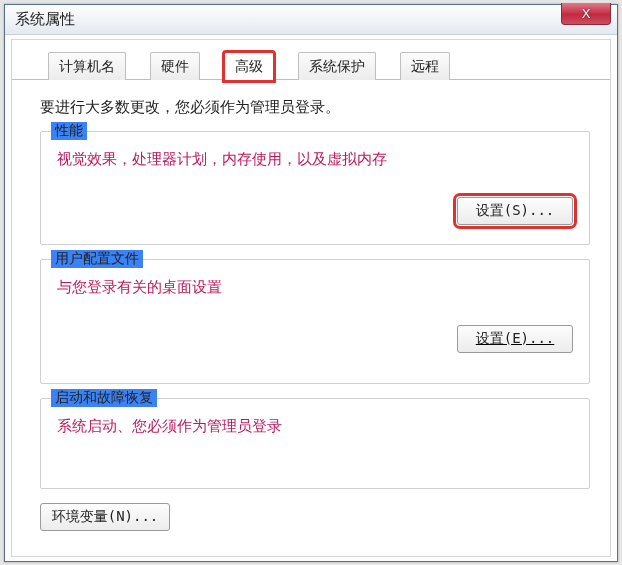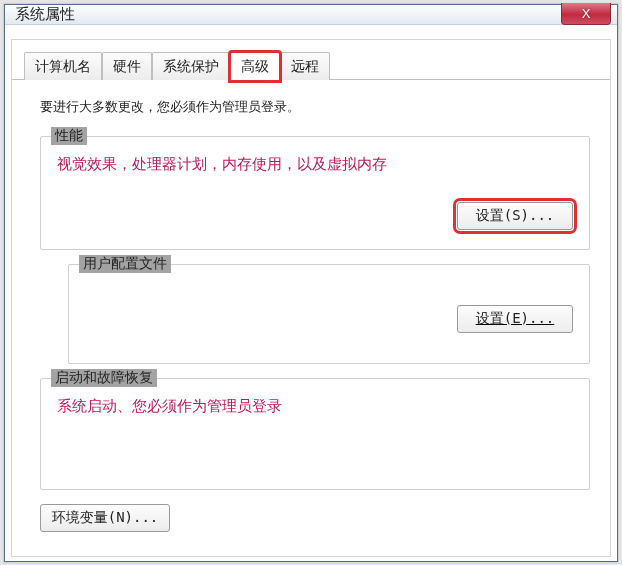--- a/index.html
+++ b/index.html
@@ -16,21 +16,21 @@
     position: absolute;
     left: 4px;
     top: 4px;
     width: 614px;
     height: 558px;
     border: 1px solid #5a7090;
     background: #fdfdfd;
     box-shadow: 0 0 2px rgba(0,0,0,0.3);
   }
   .titlebar {
-    height: 20px;
+    height: 30px;
     background: linear-gradient(to bottom, #fdfefe 0%, #eef2f6 60%, #e4e9ef 100%);
     border-bottom: 1px solid #c8d0dc;
     display: flex;
     align-items: center;
     padding-left: 10px;
     position: relative;
   }
   .title-text {
     font-size: 15px;
     color: #222;
@@ -82,20 +82,21 @@
     padding: 5px 10px 4px;
     border: 1px solid #bfbfbf;
     border-bottom: none;
     background: linear-gradient(to bottom, #fcfcfc, #ececec);
     margin-right: 0px;
     font-size: 14px;
     position: relative;
     z-index: 1;
     color: #222;
     border-radius: 2px 2px 0 0;
+    margin-left: 24px;
   }
   .tab.active {
     background: #fff;
     border-bottom: 1px solid #fff;
     margin-bottom: -1px;
     z-index: 3;
   }
   .tab.highlight-red {
     outline: 3px solid #e03030;
     outline-offset: -1px;
@@ -103,36 +104,36 @@
   }
   .content {
     position: absolute;
     top: 40px;
     left: 0;
     right: 0;
     bottom: 0;
     padding: 18px 20px 10px 28px;
   }
   .intro {
-    font-size: 13px;
-    color: #222;
-    margin-bottom: 20px;
+    font-size: 15px;
+    color: #222;
+    margin-bottom: 14px;
   }
   .group {
     border: 1px solid #d0d0d0;
     border-radius: 2px;
     position: relative;
     padding: 12px 16px 14px 16px;
     margin-bottom: 14px;
   }
   .group-title {
     position: absolute;
     top: -10px;
     left: 10px;
-    background: #a3a3a3;
+    background: #3b82f6;
     padding: 0 4px;
     font-size: 14px;
     color: #222;
   }
   .group-desc {
     font-size: 15px;
     color: #be185d;
     margin: 6px 0 8px 0;
   }
   .btn-row {
@@ -160,61 +161,62 @@
     display: flex;
     justify-content: flex-start;
     padding-right: 16px;
     margin-top: 10px;
   }
   .env-row .btn {
     min-width: 130px;
   }
   .g-perf { height: 114px; }
   .g-perf .btn-row { margin-top: 28px; }
-  .g-user { height: 100px; margin-left: 28px; }
+  .g-user { height: 125px; }
   .g-user .btn-row { margin-top: 28px; text-decoration: underline; }
-  .g-start { height: 112px; }
+  .g-start { height: 91px; }
   .g-start .btn-row { margin-top: 28px; }
 </style>
 </head>
 <body>
 
 <div class="window">
 
   <div class="titlebar">
     <span class="title-text">系统属性</span>
     <div class="close-btn">
       <span>X</span>
     </div>
   </div>
 
   <div class="client">
 
     <div class="tabs">
       <div class="tab">计算机名</div>
       <div class="tab">硬件</div>
+      <div class="tab active highlight-red">高级</div>
       <div class="tab">系统保护</div>
-      <div class="tab active highlight-red">高级</div>
       <div class="tab">远程</div>
     </div>
 
     <div class="content">
 
       <div class="intro">要进行大多数更改，您必须作为管理员登录。</div>
 
       <div class="group g-perf">
         <div class="group-title">性能</div>
         <div class="group-desc">视觉效果，处理器计划，内存使用，以及虚拟内存</div>
         <div class="btn-row">
           <button class="btn highlight-red">设置(S)...</button>
         </div>
       </div>
 
       <div class="group g-user">
         <div class="group-title">用户配置文件</div>
+        <div class="group-desc">与您登录有关的桌面设置</div>
         <div class="btn-row">
           <button class="btn">设置(E)...</button>
         </div>
       </div>
 
       <div class="group g-start">
         <div class="group-title">启动和故障恢复</div>
         <div class="group-desc">系统启动、您必须作为管理员登录</div>
       </div>
 

